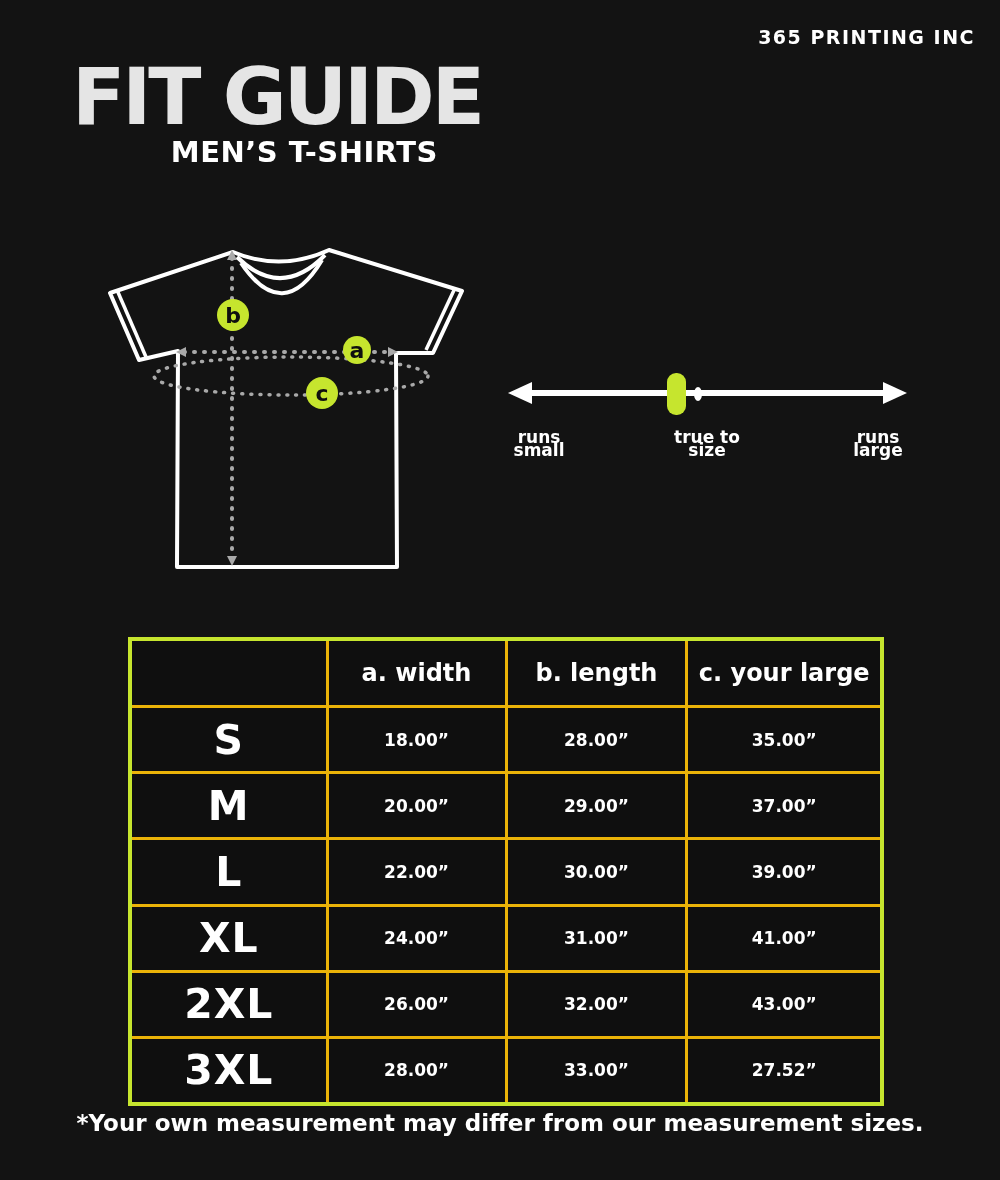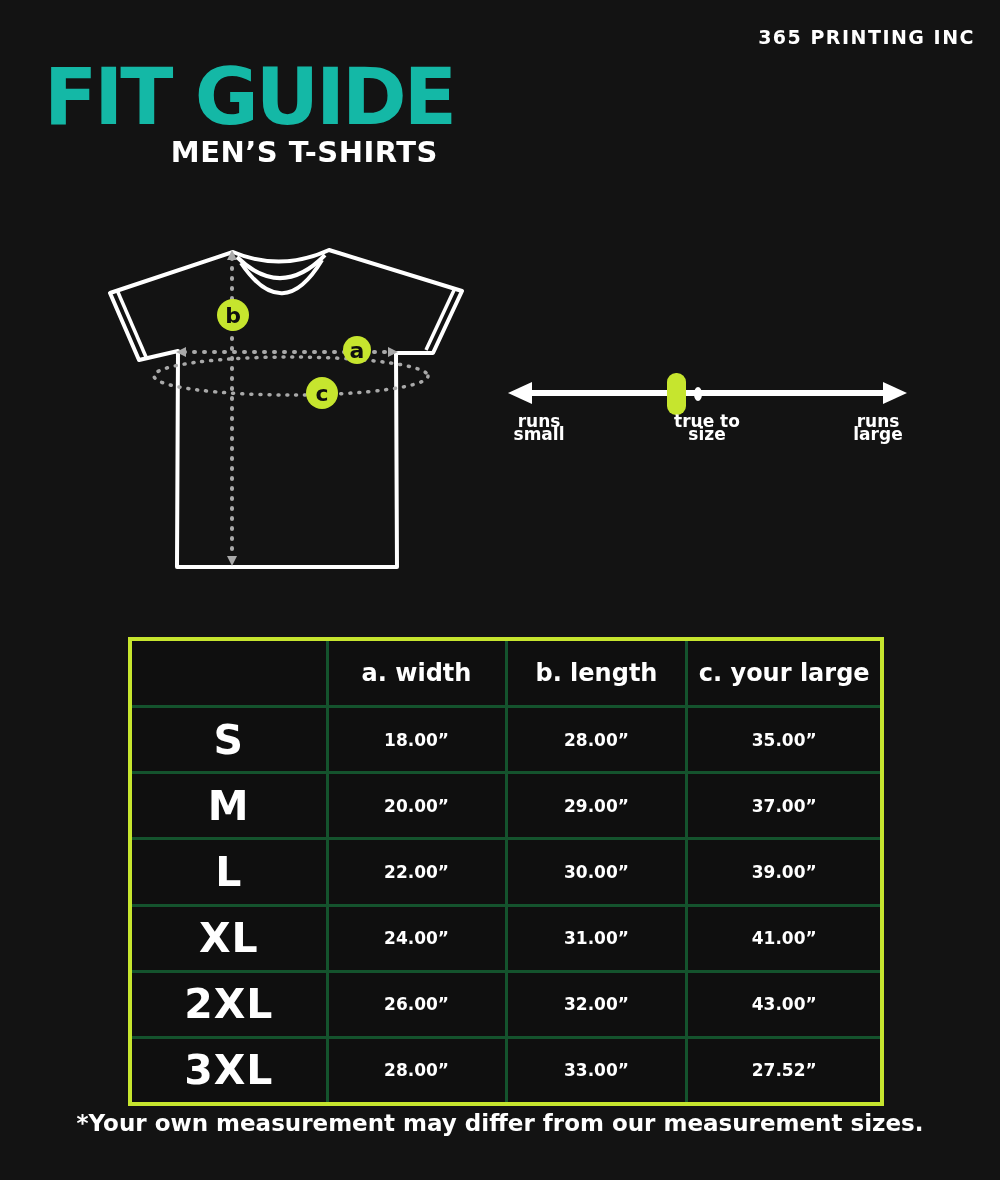--- a/index.html
+++ b/index.html
@@ -4,34 +4,34 @@
 <style>
   html,body{margin:0;padding:0;background:#000;}
   .canvas{
     position:relative;width:1000px;height:1180px;overflow:hidden;
     background:#131313;color:#ffffff;
     font-family:"DejaVu Sans","Liberation Sans",sans-serif;font-weight:bold;
   }
   .abs{position:absolute;}
   
   .brand{top:26px;right:25px;font-size:19px;letter-spacing:1.5px;}
-  .title{left:44px;top:58px;font-size:78px;letter-spacing:-3px;color:#14b8a6;line-height:1;}
+  .title{left:72px;top:58px;font-size:78px;letter-spacing:-3px;color:#e5e5e5;line-height:1;}
   .subtitle{left:58px;top:138px;width:380px;text-align:right;font-size:29px;letter-spacing:0.5px;line-height:1;}
   
-  .scale-label{top:415px;width:110px;text-align:center;font-size:17px;line-height:13px;}
+  .scale-label{top:431px;width:110px;text-align:center;font-size:17px;line-height:13px;}
   .lbl-small{left:484px;}
   .lbl-true{left:652px;}
   .lbl-large{left:823px;}
   
   .table-wrap{left:128px;top:637px;width:748px;height:461px;border:4px solid #c6e52e;background:#0f0f0f;}
   .grid{
     display:grid;width:100%;height:100%;
     grid-template-columns:198fr 180fr 182fr 196fr;
     grid-template-rows:64px repeat(6,1fr);
-    gap:3px;background:#14532d;
+    gap:3px;background:#eab308;
   }
   .cell{background:#0f0f0f;display:flex;align-items:center;justify-content:center;text-align:center;}
   .cell.head{font-size:24px;}
   .cell.size{font-size:41px;letter-spacing:1px;}
   .cell.val{font-size:17px;}
   
   .footnote{left:0;top:1110px;width:1000px;text-align:center;font-size:23px;}
   svg{display:block;}
 </style>
 </head>

